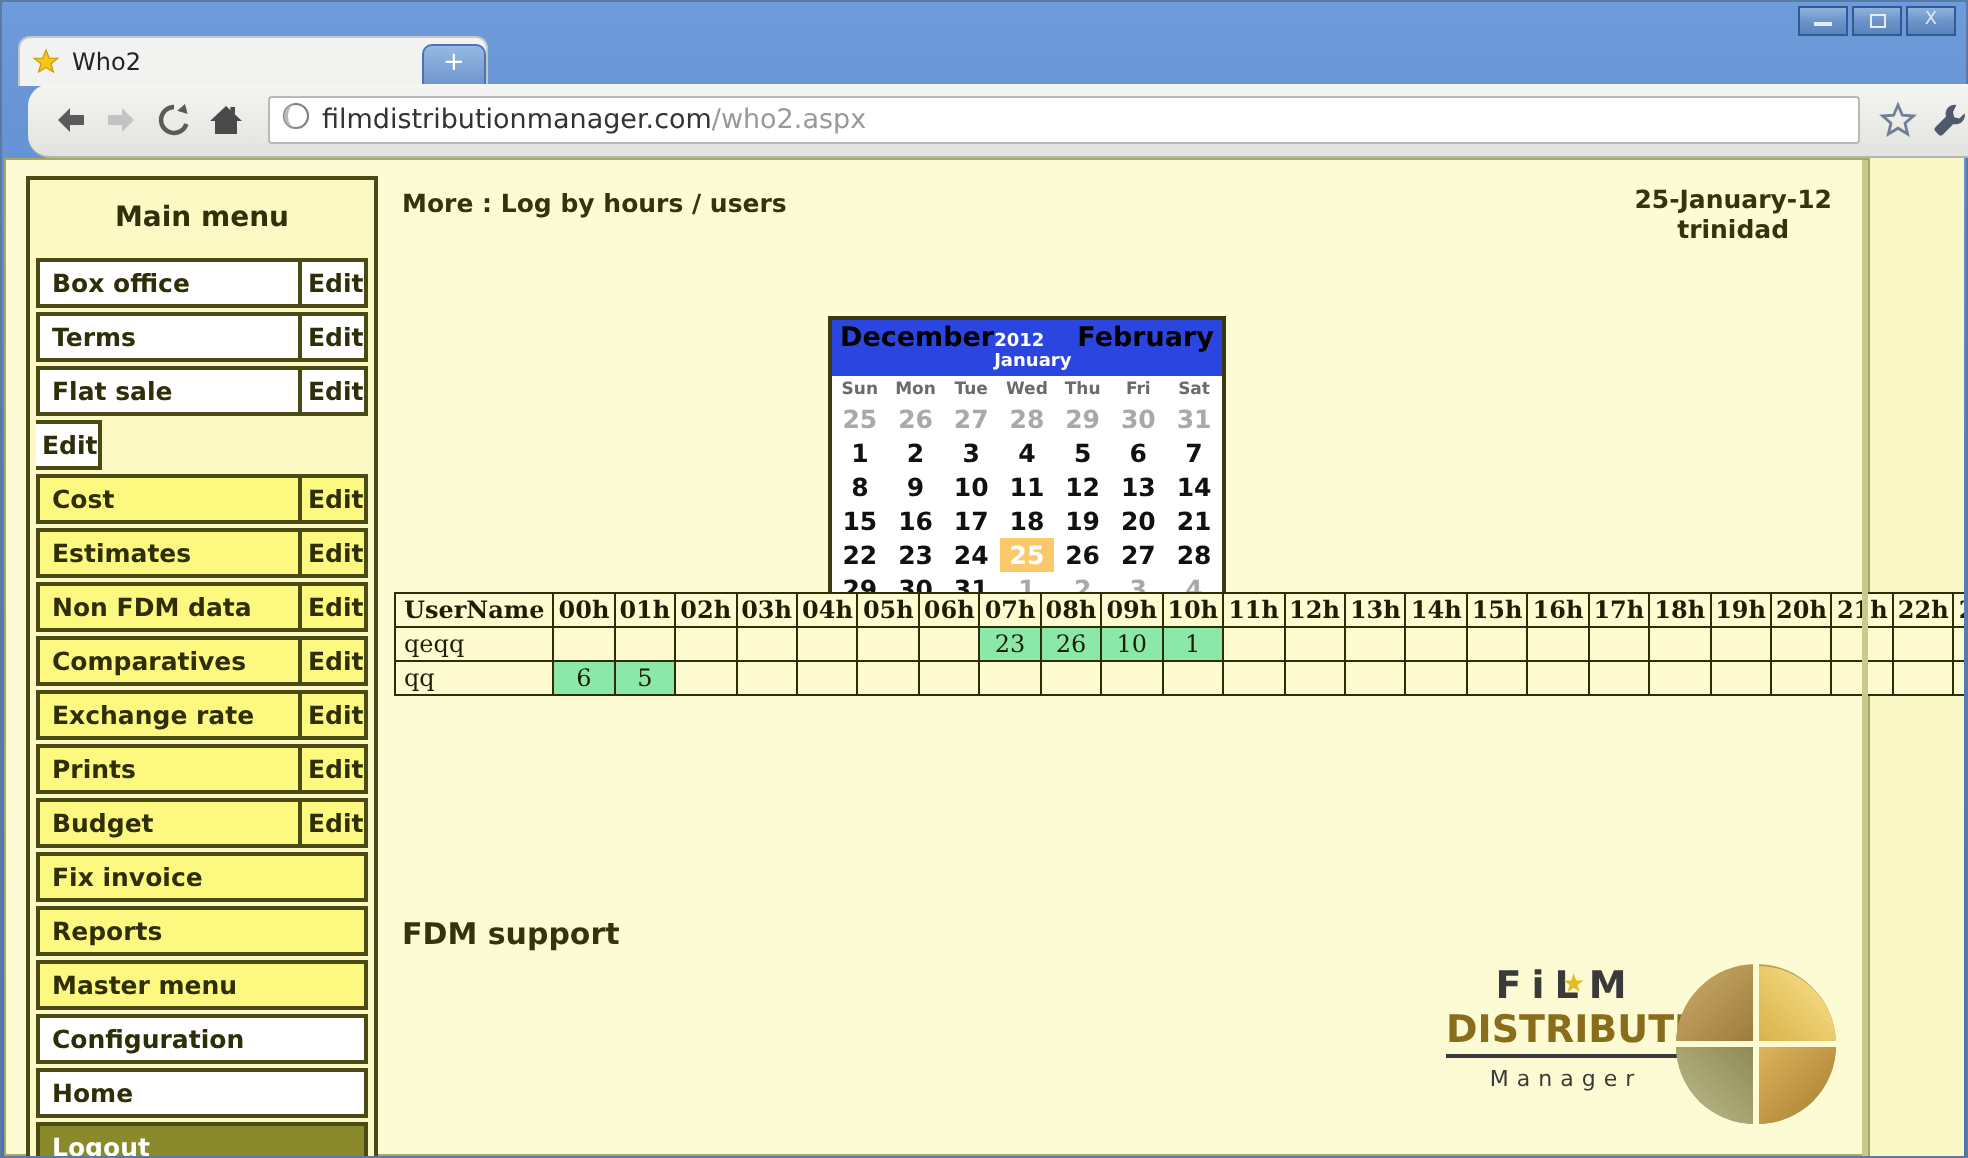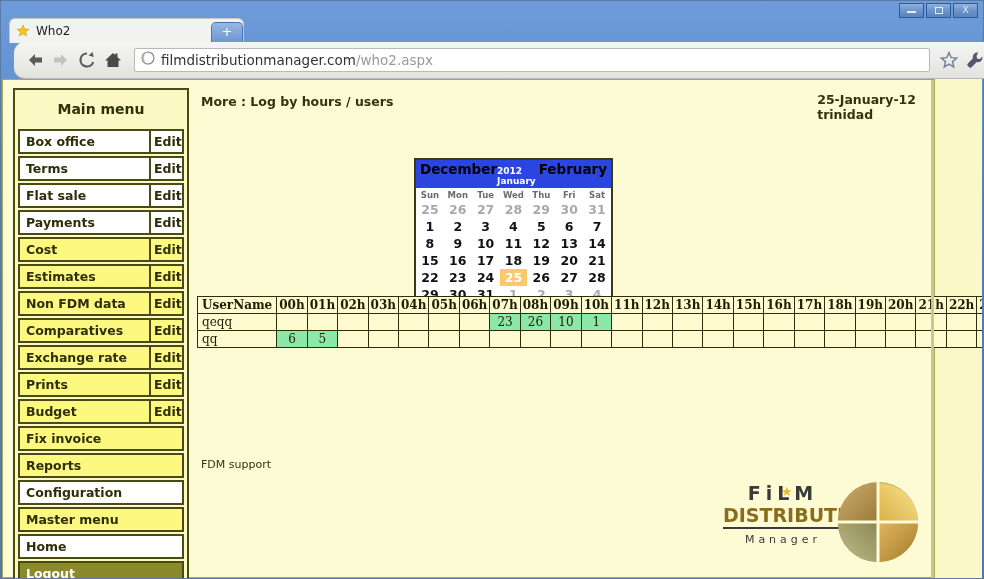--- a/index.html
+++ b/index.html
@@ -240,21 +240,21 @@
     position: absolute;
     left: 6px; top: 6px;
     font-family: "DejaVu Sans", sans-serif;
     font-weight: bold;
     font-size: 12.5px;
     color: #33330c;
   }
   #stamp {
     position: absolute;
     right: 12px; top: 4px;
-    text-align: left;
+    text-align: center;
     font-family: "DejaVu Sans", sans-serif;
     font-weight: bold;
     font-size: 12.5px;
     color: #33330c;
     line-height: 15px;
   }
 
   
   #calendar {
     position: absolute;
@@ -345,22 +345,22 @@
     padding: 1px 4px;
     width: auto;
     min-width: 58px;
   }
   #hours td.hit { background: #8ce8a8; }
 
   #support {
     position: absolute;
     left: 6px; top: 370px;
     font-family: "DejaVu Sans", sans-serif;
-    font-weight: normal;
-    font-size: 11px;
+    font-weight: bold;
+    font-size: 15px;
     color: #33330c;
   }
 
   
   #logo {
     position: absolute;
     right: 4px; bottom: 6px;
     width: 205px; height: 95px;
   }
   #logo .wordmark {
@@ -505,21 +505,20 @@
             </div>
             <div class="menu-row">
               <div class="menu-label bg-white">Terms</div>
               <div class="menu-edit bg-white">Edit</div>
             </div>
             <div class="menu-row">
               <div class="menu-label bg-white">Flat sale</div>
               <div class="menu-edit bg-white">Edit</div>
             </div>
             <div class="menu-row">
-              <div class="menu-label bg-white">Payments</div>
               <div class="menu-edit bg-white">Edit</div>
             </div>
             <div class="menu-row">
               <div class="menu-label bg-yellow">Cost</div>
               <div class="menu-edit bg-yellow">Edit</div>
             </div>
             <div class="menu-row">
               <div class="menu-label bg-yellow">Estimates</div>
               <div class="menu-edit bg-yellow">Edit</div>
             </div>
@@ -543,24 +542,24 @@
               <div class="menu-label bg-yellow">Budget</div>
               <div class="menu-edit bg-yellow">Edit</div>
             </div>
             <div class="menu-row">
               <div class="menu-label bg-yellow">Fix invoice</div>
             </div>
             <div class="menu-row">
               <div class="menu-label bg-yellow">Reports</div>
             </div>
             <div class="menu-row">
+              <div class="menu-label bg-yellow">Master menu</div>
+            </div>
+            <div class="menu-row">
               <div class="menu-label bg-white">Configuration</div>
-            </div>
-            <div class="menu-row">
-              <div class="menu-label bg-yellow">Master menu</div>
             </div>
             <div class="menu-row">
               <div class="menu-label bg-white">Home</div>
             </div>
             <div class="menu-row">
               <div class="menu-label bg-olive">Logout</div>
             </div>
           </div>
       </div>
 

